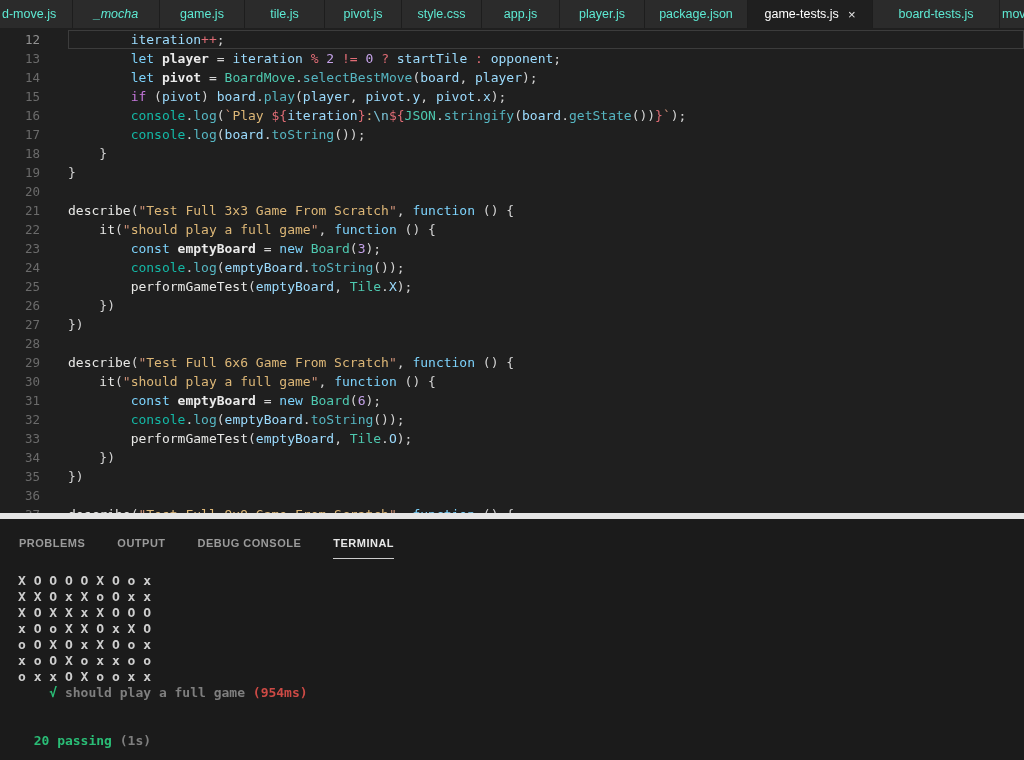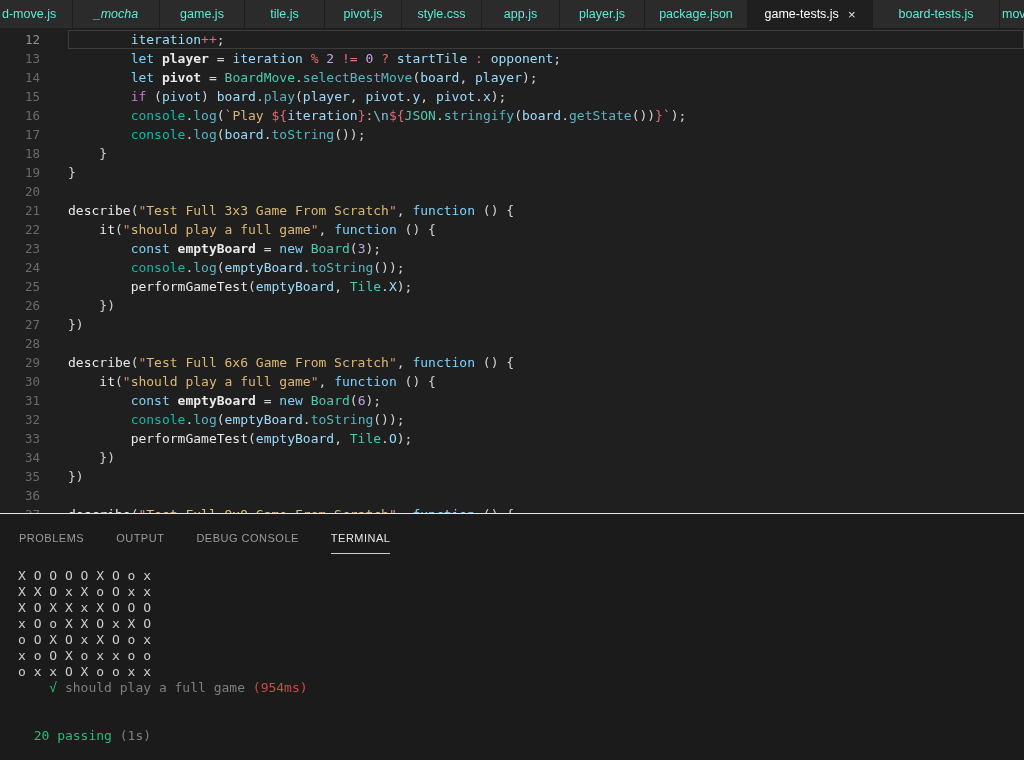--- a/index.html
+++ b/index.html
@@ -27,21 +27,21 @@
   .cl.current .ct { outline:1px solid #3c3c3c; outline-offset:-1px; }
   .cl.current .ln { color:#929292; }
 
   .tk-p{color:#d4d4d4} .tk-k{color:#7dd3fc} .tk-c{color:#c678dd}
   .tk-v{color:#9cdcfe} .tk-d{color:#eaeaea;font-weight:600}
   .tk-t{color:#4ec9b0} .tk-m{color:#56b6c2} .tk-g{color:#14b8a6}
   .tk-s{color:#ddb777} .tk-q{color:#ce9178} .tk-n{color:#c4a2e8}
   .tk-o{color:#e06c75} .tk-e{color:#7cc5d9} .tk-f{color:#e8e8e6}
 
   
-  .panel { flex:1; background:#1b1b1b; border-top:1px solid #e5e5e5; display:flex; flex-direction:column; }
+  .panel { flex:1; background:#1b1b1b; border-top:6px solid #e5e5e5; display:flex; flex-direction:column;font-weight:bold; }
   .panel-tabs { height:40px; flex:none; display:flex; gap:32px; padding-left:19px; align-items:flex-end; }
   .ptab { font-size:11px; letter-spacing:0.5px; color:#9b9b9b; padding-bottom:9px;
           border-bottom:1px solid transparent; cursor:pointer; }
   .ptab.active { color:#e7e7e7; border-bottom:1px solid #cccccc; }
 
   .terminal { flex:1; padding:14px 0 0 18px; font-family:"DejaVu Sans Mono", monospace;
               font-size:13px; overflow:hidden; }
   .tl { height:16px; line-height:16px; white-space:pre; }
   .tm-b{color:#cecece} .tm-d{color:#7f7f7f} .tm-g{color:#2abd76} .tm-r{color:#cd4a45}
 </style>

